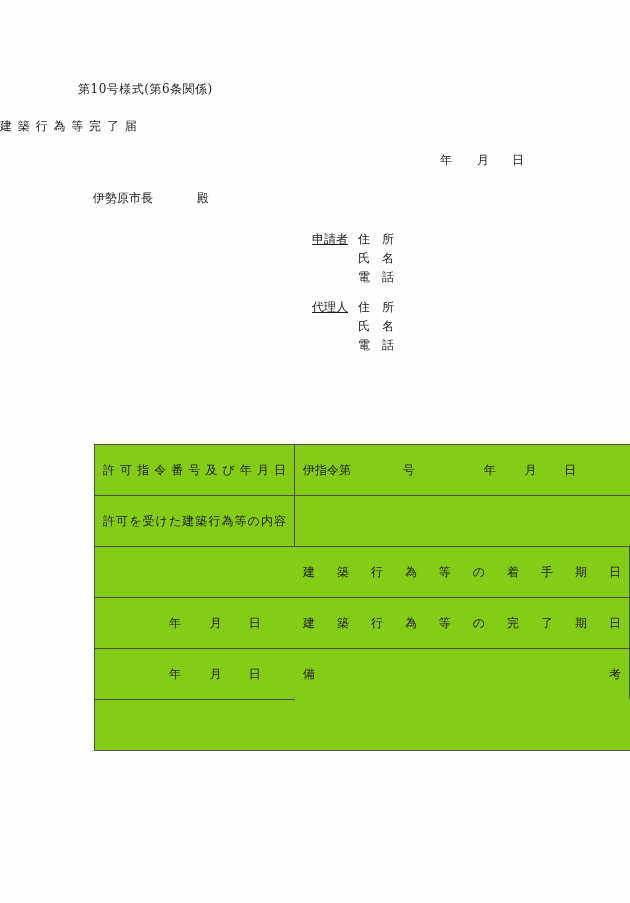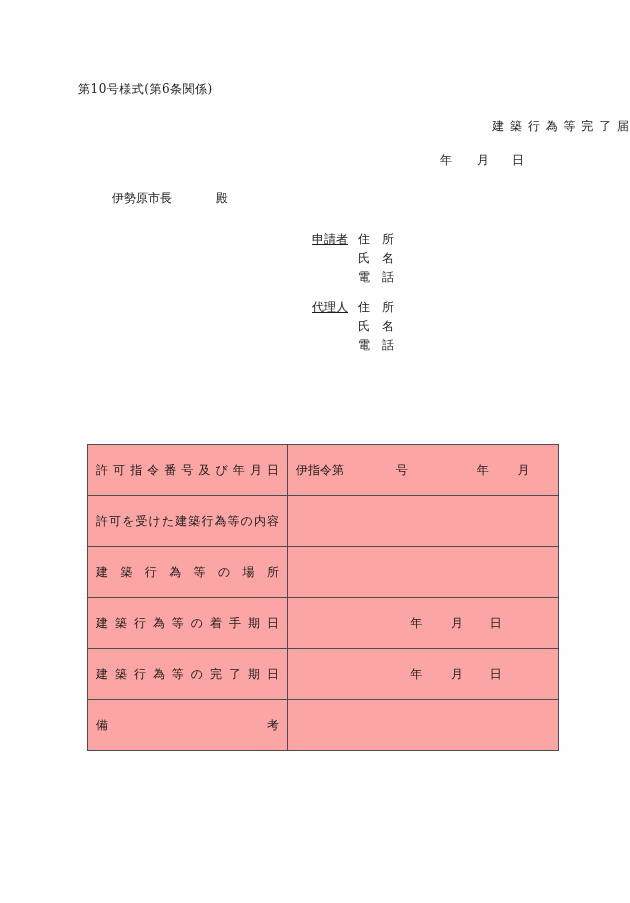--- a/index.html
+++ b/index.html
@@ -13,61 +13,61 @@
     font-size: 12px;
     color: #1c1c1c;
     overflow: hidden;
   }
   .abs { position: absolute; }
 
   .form-no { left: 78px; top: 81px; letter-spacing: 0.5px; }
 
   .doc-title {
     left: 0; top: 118px; width: 630px;
-    text-align: right; letter-spacing: 1px;
+    text-align: left; letter-spacing: 1px;
   }
 
   .date-top { left: 440px; top: 152px; display: flex; }
   .date-top .m { margin-left: 25px; }
   .date-top .d { margin-left: 23px; }
 
-  .addressee { left: 112px; top: 190px; }
+  .addressee { left: 93px; top: 190px; }
   .addressee .honorific { margin-left: 40px; }
 
   .party { left: 312px; }
   .party.applicant { top: 230px; }
   .party.agent { top: 298px; }
   .party-row { display: flex; height: 19px; line-height: 19px; }
   .party-role { display: inline-block; width: 46px; text-decoration: underline; }
 
   .body-text {
     left: 78px; top: 372px; width: 473px;
     line-height: 28px; text-align: justify;
   }
 
   .form-table {
-    left: 87px; top: 444px; width: 472px;
+    left: 94px; top: 444px; width: 537px;
     display: grid; grid-template-columns: 200px 1fr;
     border: 1px solid #4e4e4e;
     box-sizing: border-box;
-    background: #fca5a5;
+    background: #84cc16;
   }
   .cell {
     height: 50px; line-height: 50px;
     padding: 0 8px;
     white-space: nowrap;
     overflow: hidden;
     box-sizing: content-box;
   }
   .cell.tl {
     border-right: 1px solid #4e4e4e;
     text-align: justify;
     text-align-last: justify;
   }
-  .rowline { border-top: 1px solid #4e4e4e; text-align: center; }
+  .rowline { border-top: 1px solid #4e4e4e; }
 
   
   .tv.permit .p1 { margin-left: 48px; }
   .tv.permit .p2 { margin-left: 65px; }
   .tv.permit .p3 { margin-left: 25px; }
   .tv.permit .p4 { margin-left: 24px; }
   
   .tv.dateval .q0 { margin-left: 66px; }
   .tv.dateval .q1 { margin-left: 25px; }
   .tv.dateval .q2 { margin-left: 23px; }
@@ -130,21 +130,20 @@
       <span class="p0">伊指令第</span>
       <span class="p1">号</span>
       <span class="p2">年</span>
       <span class="p3">月</span>
       <span class="p4">日</span>
     </div>
 
     <div class="cell tl rowline">許可を受けた建築行為等の内容</div>
     <div class="cell tv rowline"></div>
 
-    <div class="cell tl rowline">建 築 行 為 等 の 場 所</div>
     <div class="cell tv rowline"></div>
 
     <div class="cell tl rowline">建 築 行 為 等 の 着 手 期 日</div>
     <div class="cell tv rowline dateval">
       <span class="q0">年</span>
       <span class="q1">月</span>
       <span class="q2">日</span>
     </div>
 
     <div class="cell tl rowline">建 築 行 為 等 の 完 了 期 日</div>

